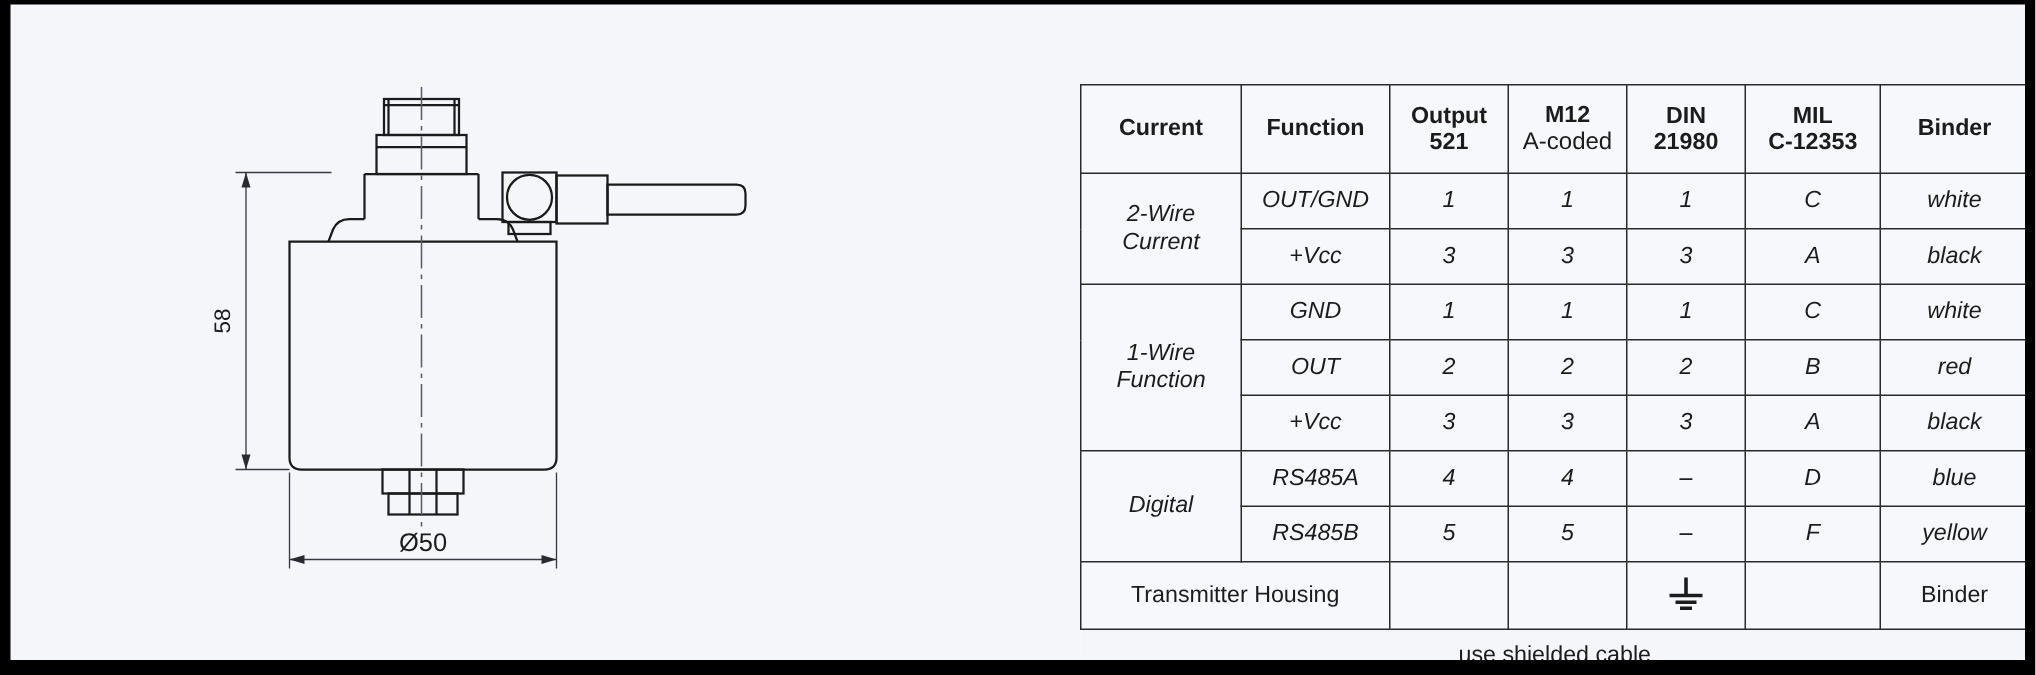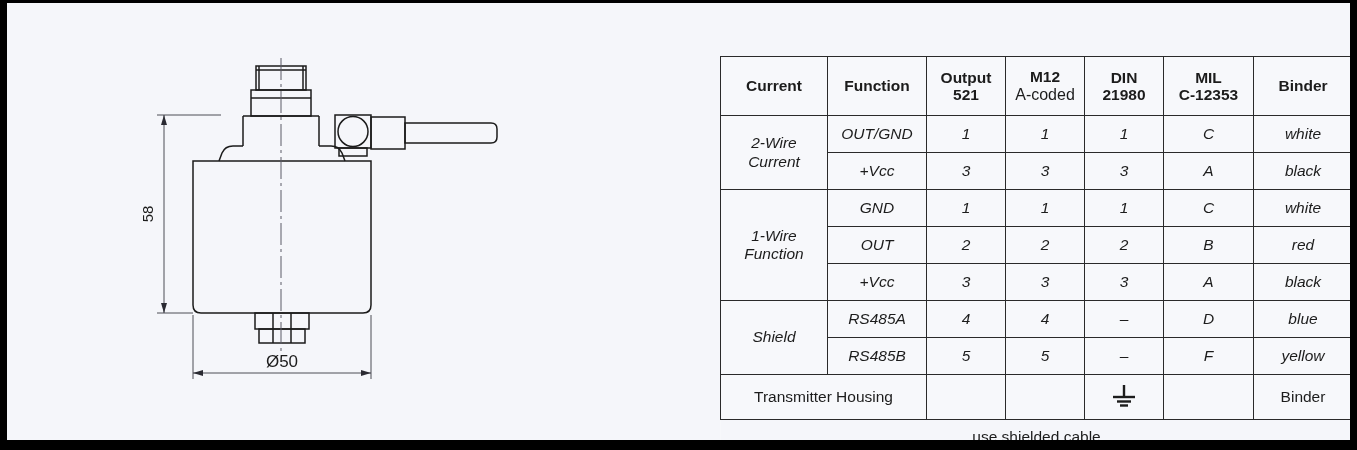--- a/index.html
+++ b/index.html
@@ -254,21 +254,21 @@
           <td class="datacell">+Vcc</td>
           <td class="datacell">3</td>
           <td class="datacell">3</td>
           <td class="datacell">3</td>
           <td class="datacell">A</td>
           <td class="datacell">black</td>
         </tr>
 
         <tr>
           <td class="grp" rowspan="2">
-            <span class="ln">Shield</span>
+            <span class="ln">Digital</span>
           </td>
           <td class="datacell">RS485A</td>
           <td class="datacell">4</td>
           <td class="datacell">4</td>
           <td class="datacell">–</td>
           <td class="datacell">D</td>
           <td class="datacell">blue</td>
         </tr>
         <tr>
           <td class="datacell">RS485B</td>

